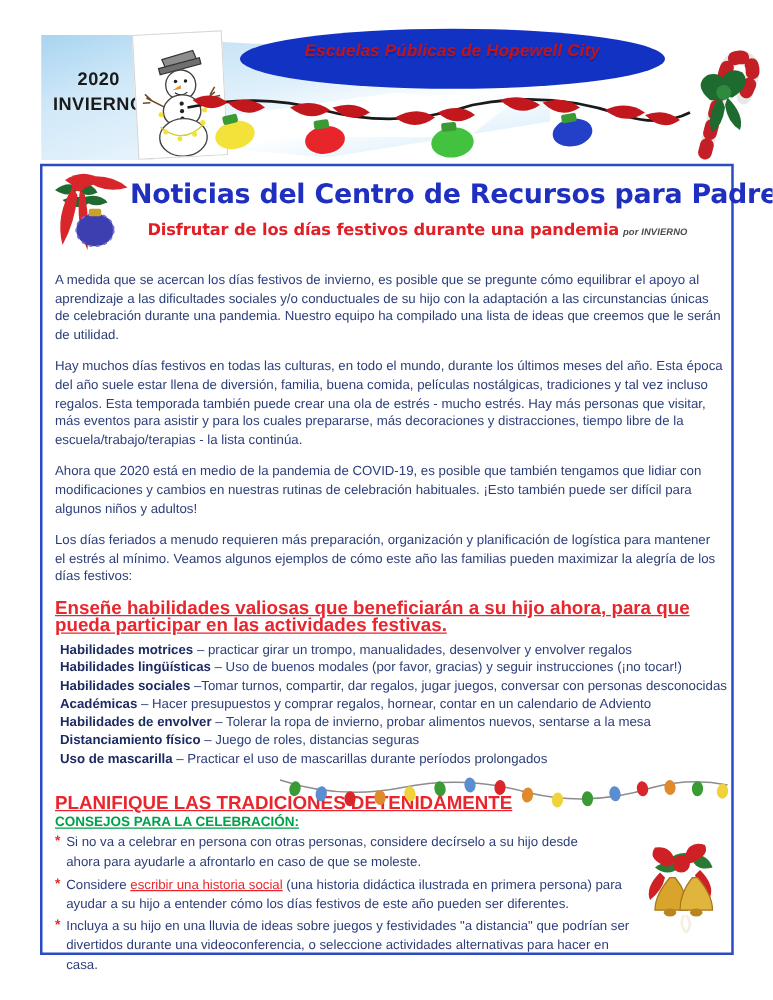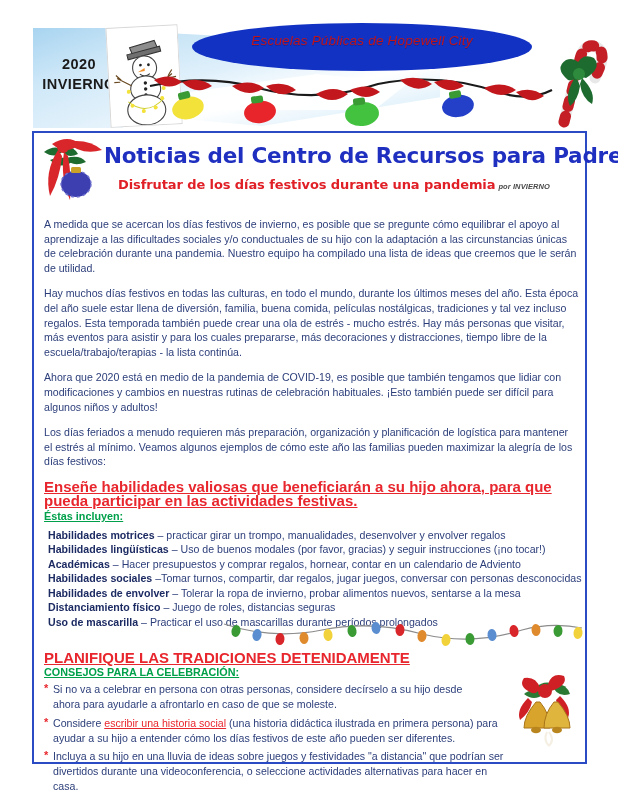--- a/index.html
+++ b/index.html
@@ -83,21 +83,21 @@
     width: 340px; height: 48px;
     background: #1232c4;
     border-radius: 50%;
   }
   .district-name {
     position: absolute;
     left: 192px; top: 33px;
     width: 340px;
     text-align: center;
     font-size: 13.5px;
-    font-weight: 400;
+    font-weight: 700;
     font-style: italic;
     color: #c0141c;
     letter-spacing: .2px;
     text-shadow: 0 1px 0 rgba(0,0,0,.18);
     font-family: "Liberation Sans", sans-serif;
   }
 
   
   #newsletter-box {
     position: absolute;
@@ -334,27 +334,26 @@
   </div>
 
   <div class="body-region">
 
     <p class="para">A medida que se acercan los días festivos de invierno, es posible que se pregunte cómo equilibrar el apoyo al aprendizaje a las dificultades sociales y/o conductuales de su hijo con la adaptación a las circunstancias únicas de celebración durante una pandemia. Nuestro equipo ha compilado una lista de ideas que creemos que le serán de utilidad.</p>
     <p class="para">Hay muchos días festivos en todas las culturas, en todo el mundo, durante los últimos meses del año. Esta época del año suele estar llena de diversión, familia, buena comida, películas nostálgicas, tradiciones y tal vez incluso regalos. Esta temporada también puede crear una ola de estrés - mucho estrés. Hay más personas que visitar, más eventos para asistir y para los cuales prepararse, más decoraciones y distracciones, tiempo libre de la escuela/trabajo/terapias - la lista continúa.</p>
     <p class="para">Ahora que 2020 está en medio de la pandemia de COVID-19, es posible que también tengamos que lidiar con modificaciones y cambios en nuestras rutinas de celebración habituales. ¡Esto también puede ser difícil para algunos niños y adultos!</p>
     <p class="para">Los días feriados a menudo requieren más preparación, organización y planificación de logística para mantener el estrés al mínimo. Veamos algunos ejemplos de cómo este año las familias pueden maximizar la alegría de los días festivos:</p>
 
     <div class="hd-red">Enseñe habilidades valiosas que beneficiarán a su hijo ahora, para que pueda participar en las actividades festivas.</div>
-    <div class="hd-green">Éstas incluyen:</div>
 
     <ul class="skills">
       <li><span class="k">Habilidades motrices</span> <span>– practicar girar un trompo, manualidades, desenvolver y envolver regalos</span></li>
       <li><span class="k">Habilidades lingüísticas</span> <span>– Uso de buenos modales (por favor, gracias) y seguir instrucciones (¡no tocar!)</span></li>
+      <li><span class="k">Habilidades sociales</span> <span>–Tomar turnos, compartir, dar regalos, jugar juegos, conversar con personas desconocidas</span></li>
       <li><span class="k">Académicas</span> <span>– Hacer presupuestos y comprar regalos, hornear, contar en un calendario de Adviento</span></li>
-      <li><span class="k">Habilidades sociales</span> <span>–Tomar turnos, compartir, dar regalos, jugar juegos, conversar con personas desconocidas</span></li>
       <li><span class="k">Habilidades de envolver</span> <span>– Tolerar la ropa de invierno, probar alimentos nuevos, sentarse a la mesa</span></li>
       <li><span class="k">Distanciamiento físico</span> <span>– Juego de roles, distancias seguras</span></li>
       <li><span class="k">Uso de mascarilla</span> <span>– Practicar el uso de mascarillas durante períodos prolongados</span></li>
     </ul>
 
     <div style="height:16px"></div>
 
     <div class="hd-red">PLANIFIQUE LAS TRADICIONES DETENIDAMENTE</div>
     <div class="hd-green">CONSEJOS PARA LA CELEBRACIÓN:</div>
 

